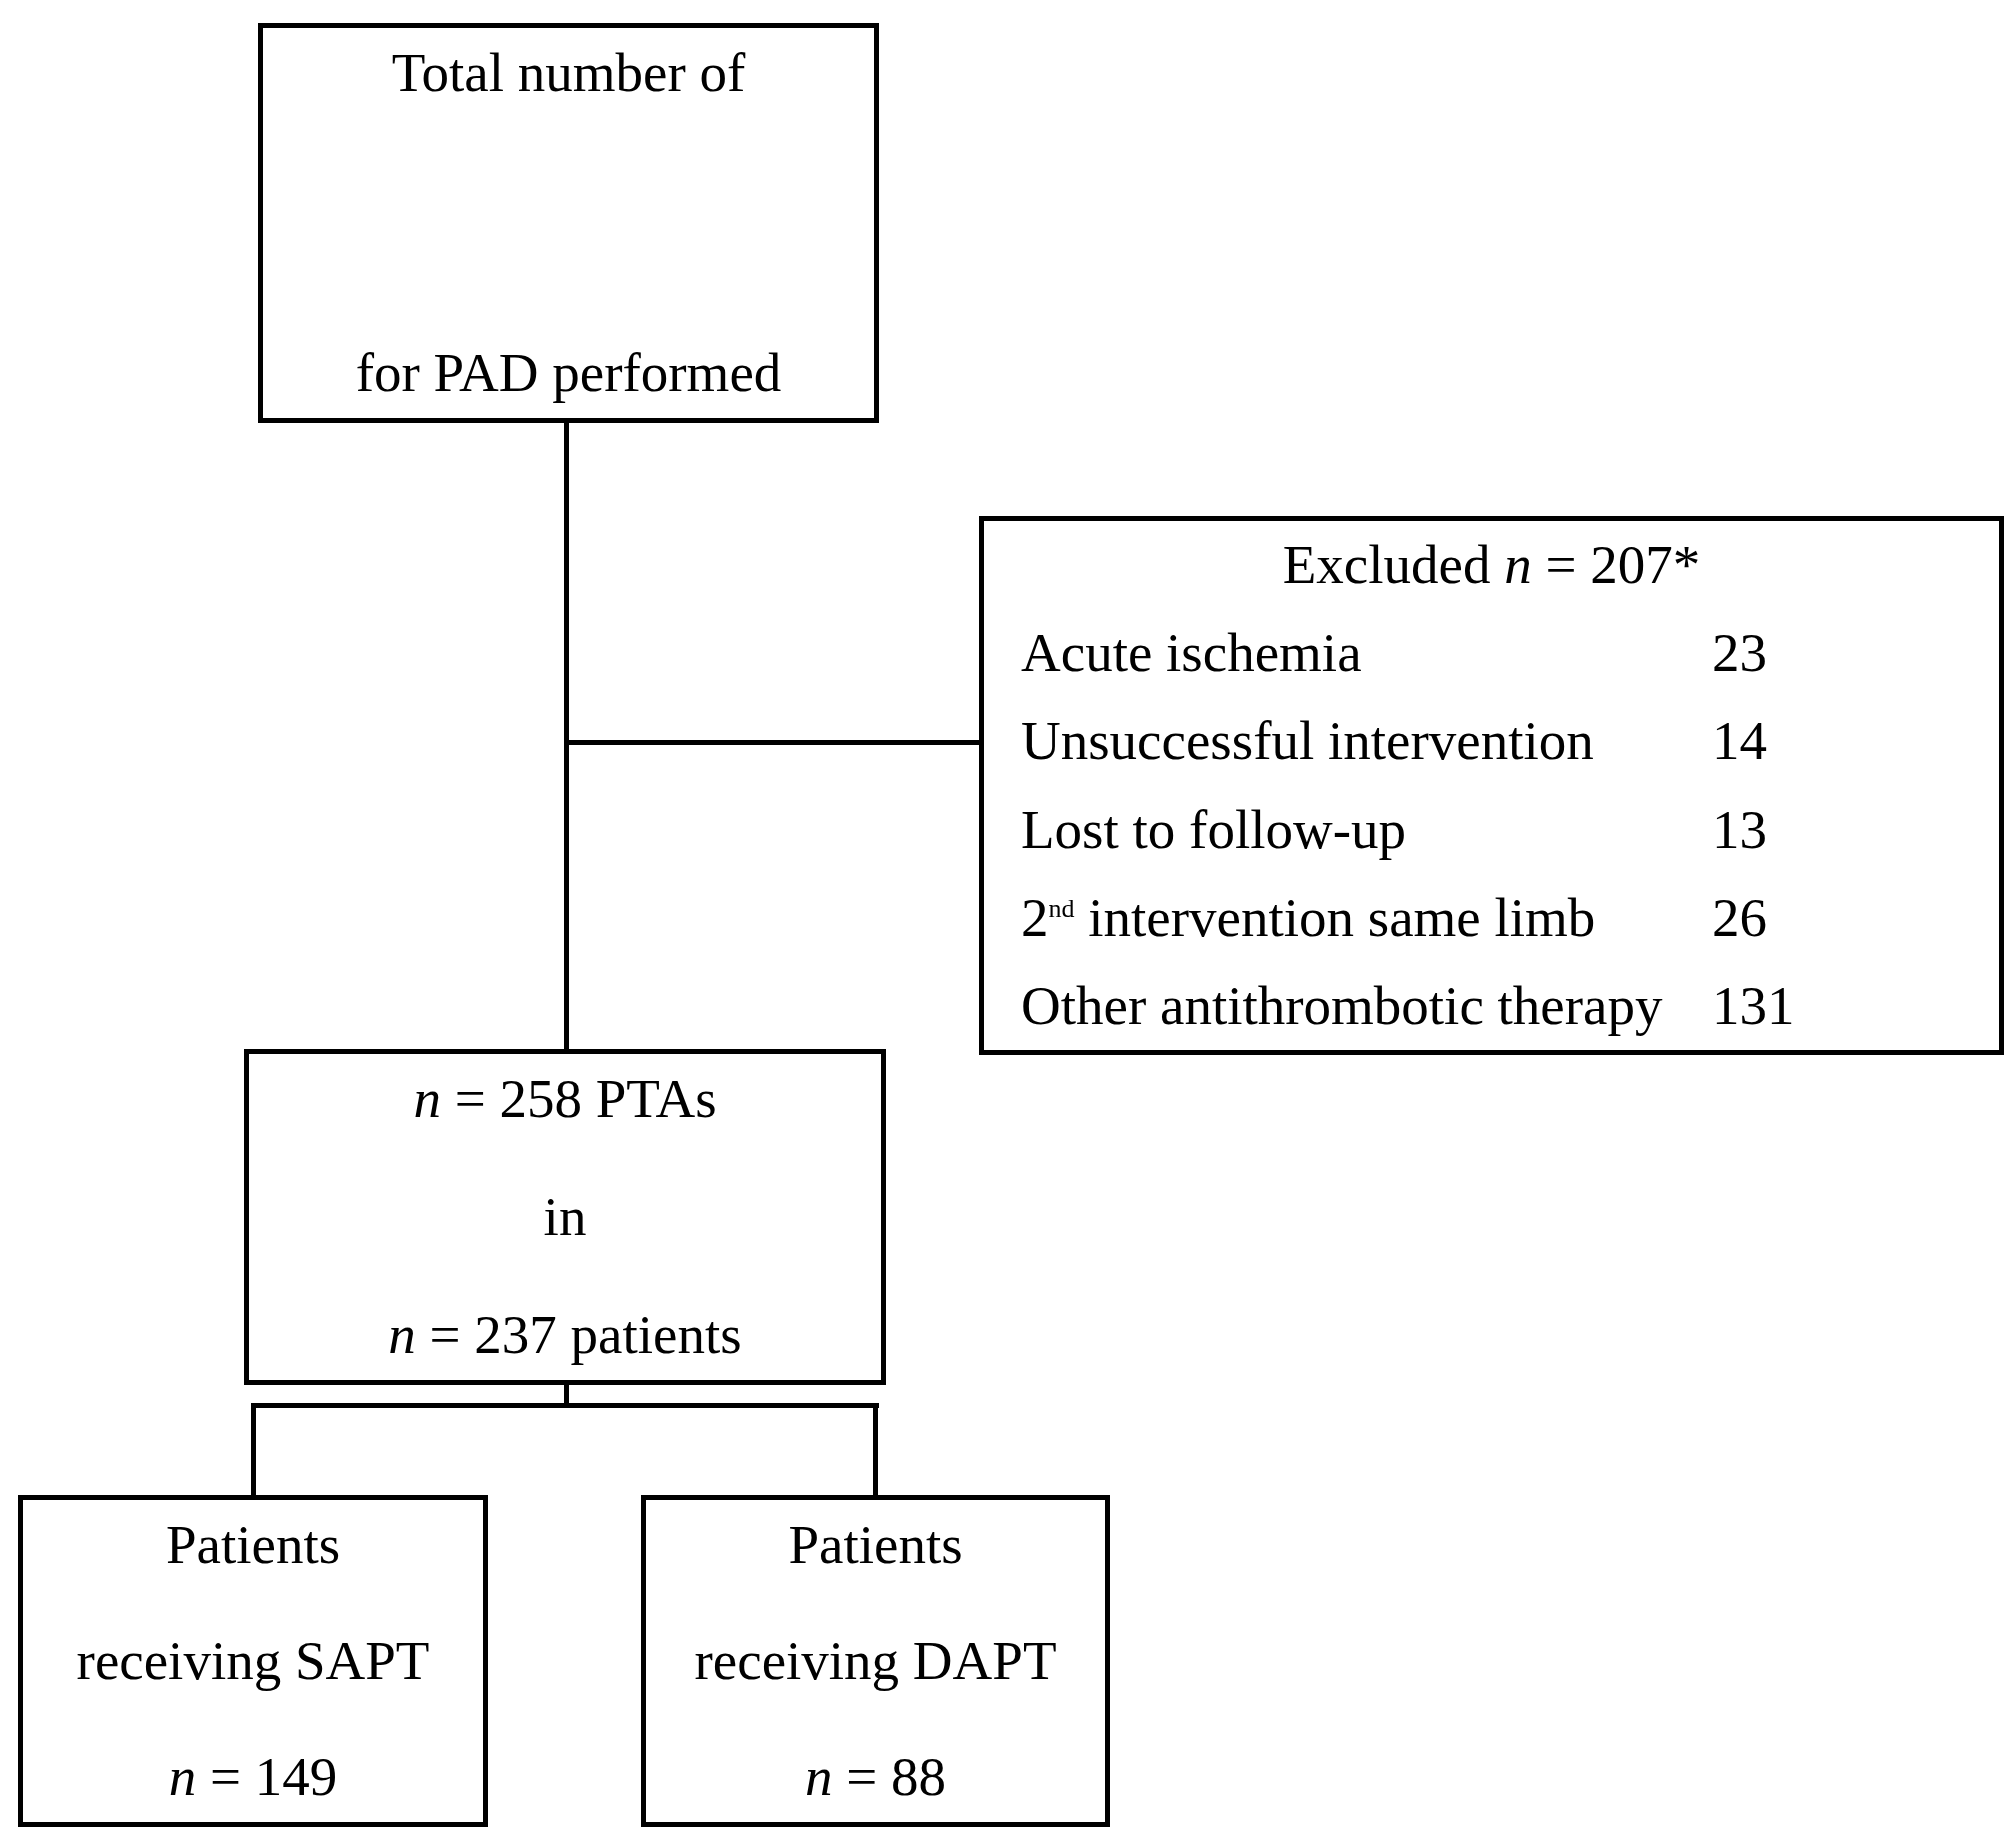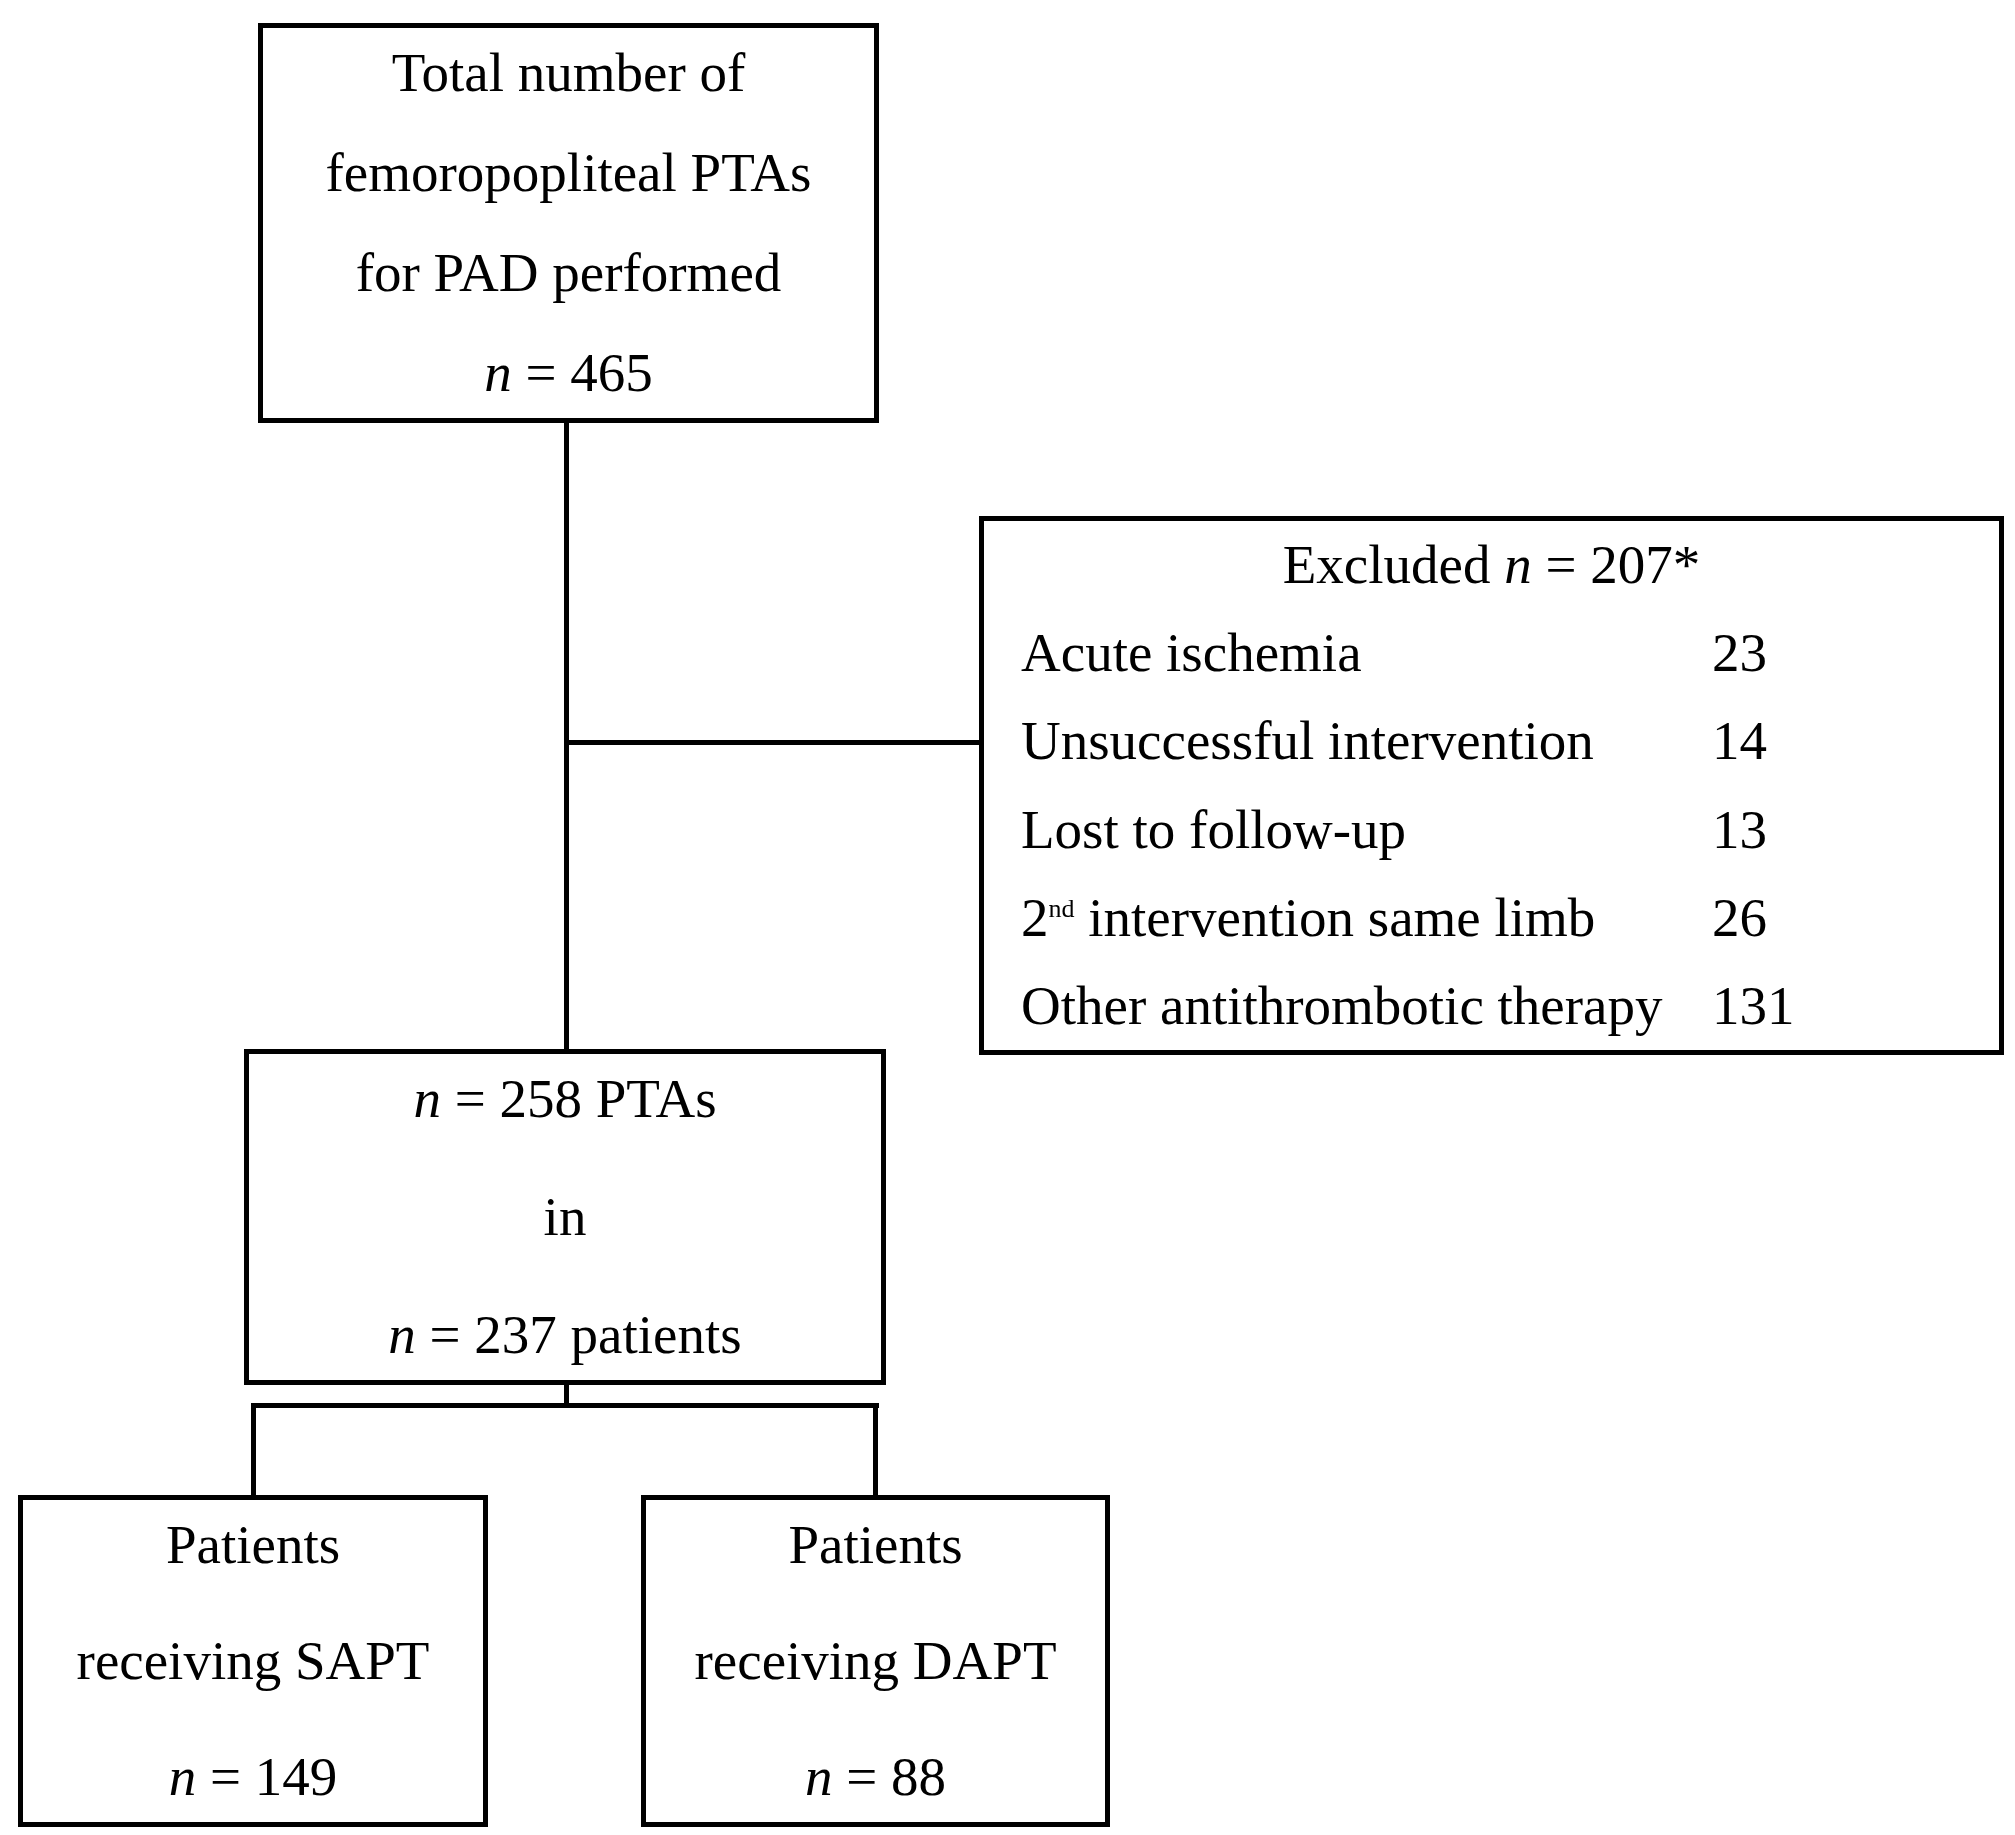--- a/index.html
+++ b/index.html
@@ -66,23 +66,21 @@
 
   <div class="line" id="stem-top"></div>
   <div class="line" id="connector-excluded"></div>
   <div class="line" id="stem-included"></div>
   <div class="line" id="branch-horizontal"></div>
   <div class="line" id="drop-sapt"></div>
   <div class="line" id="drop-dapt"></div>
 
   <div class="box" id="box-total">
     <div>Total number of</div>
-    <div>femoropopliteal PTAs</div>
     <div>for PAD performed</div>
-    <div><span class="var">n</span><span> = 465</span></div>
   </div>
 
   <div class="box" id="box-excluded">
     <div class="excl-title"><span>Excluded </span><span class="var">n</span><span> = 207*</span></div>
 
     <div class="excl-row">
       <span>Acute ischemia</span>
       <span class="excl-value">23</span>
     </div>
 

